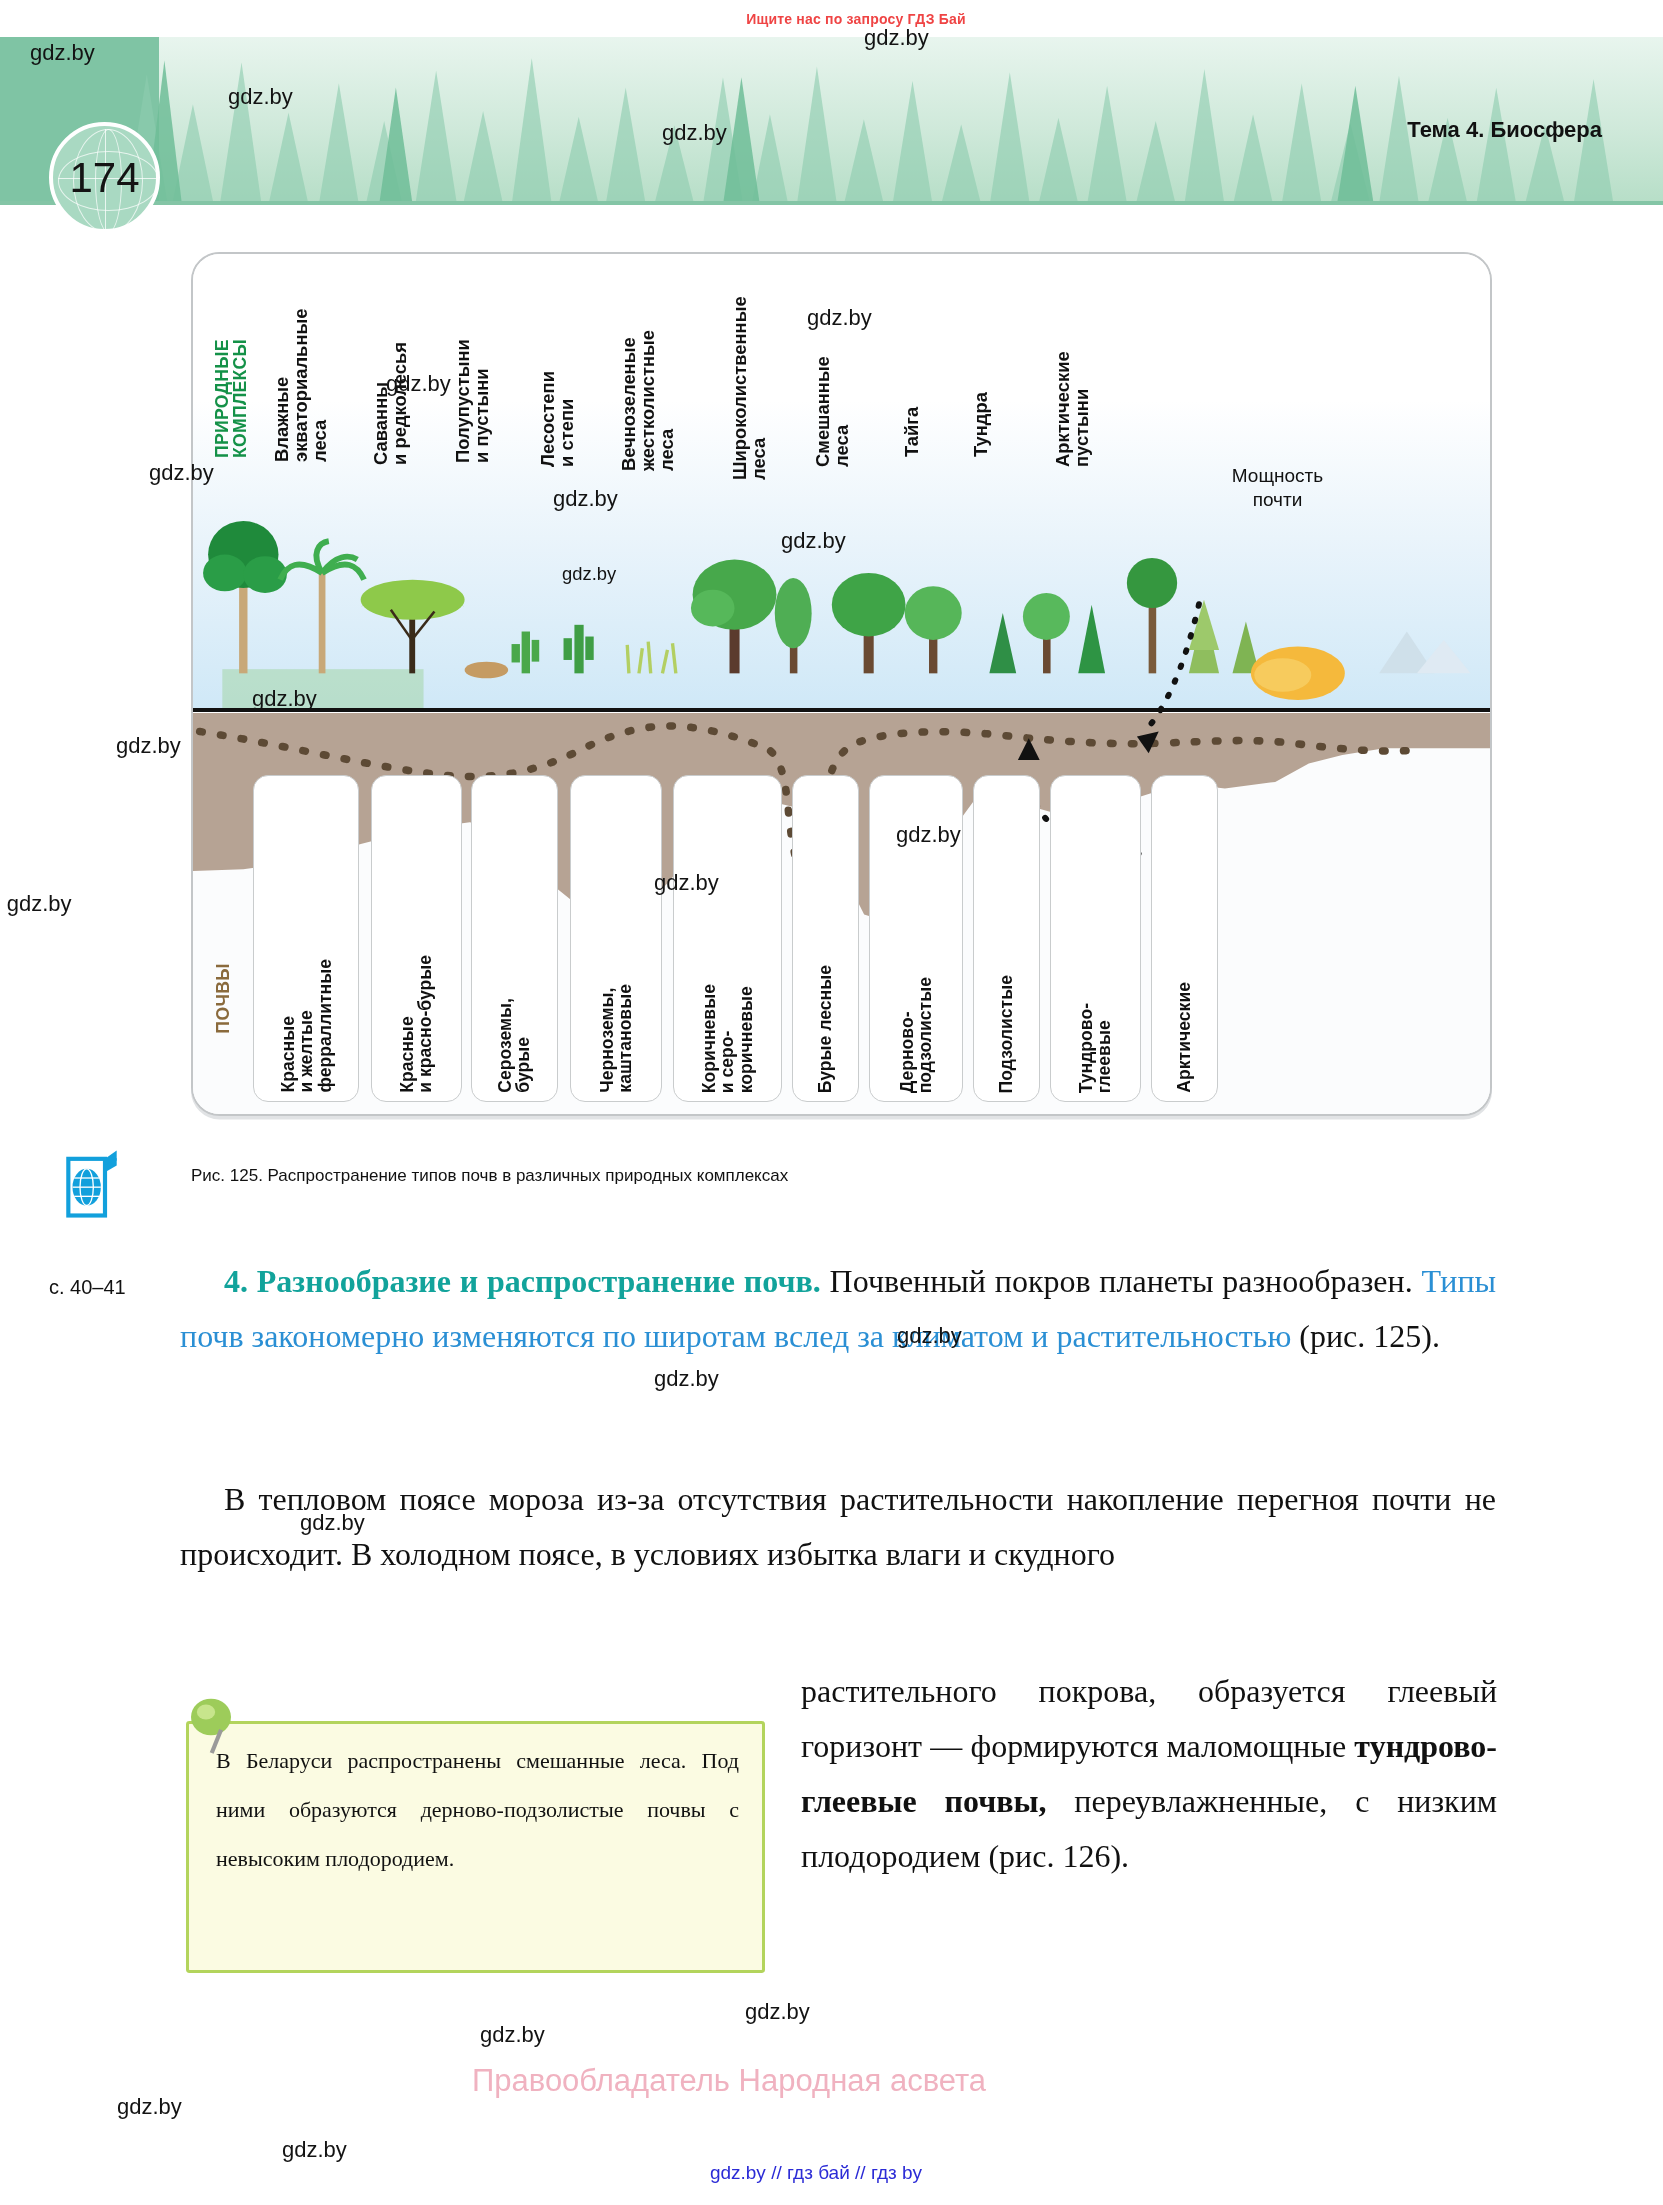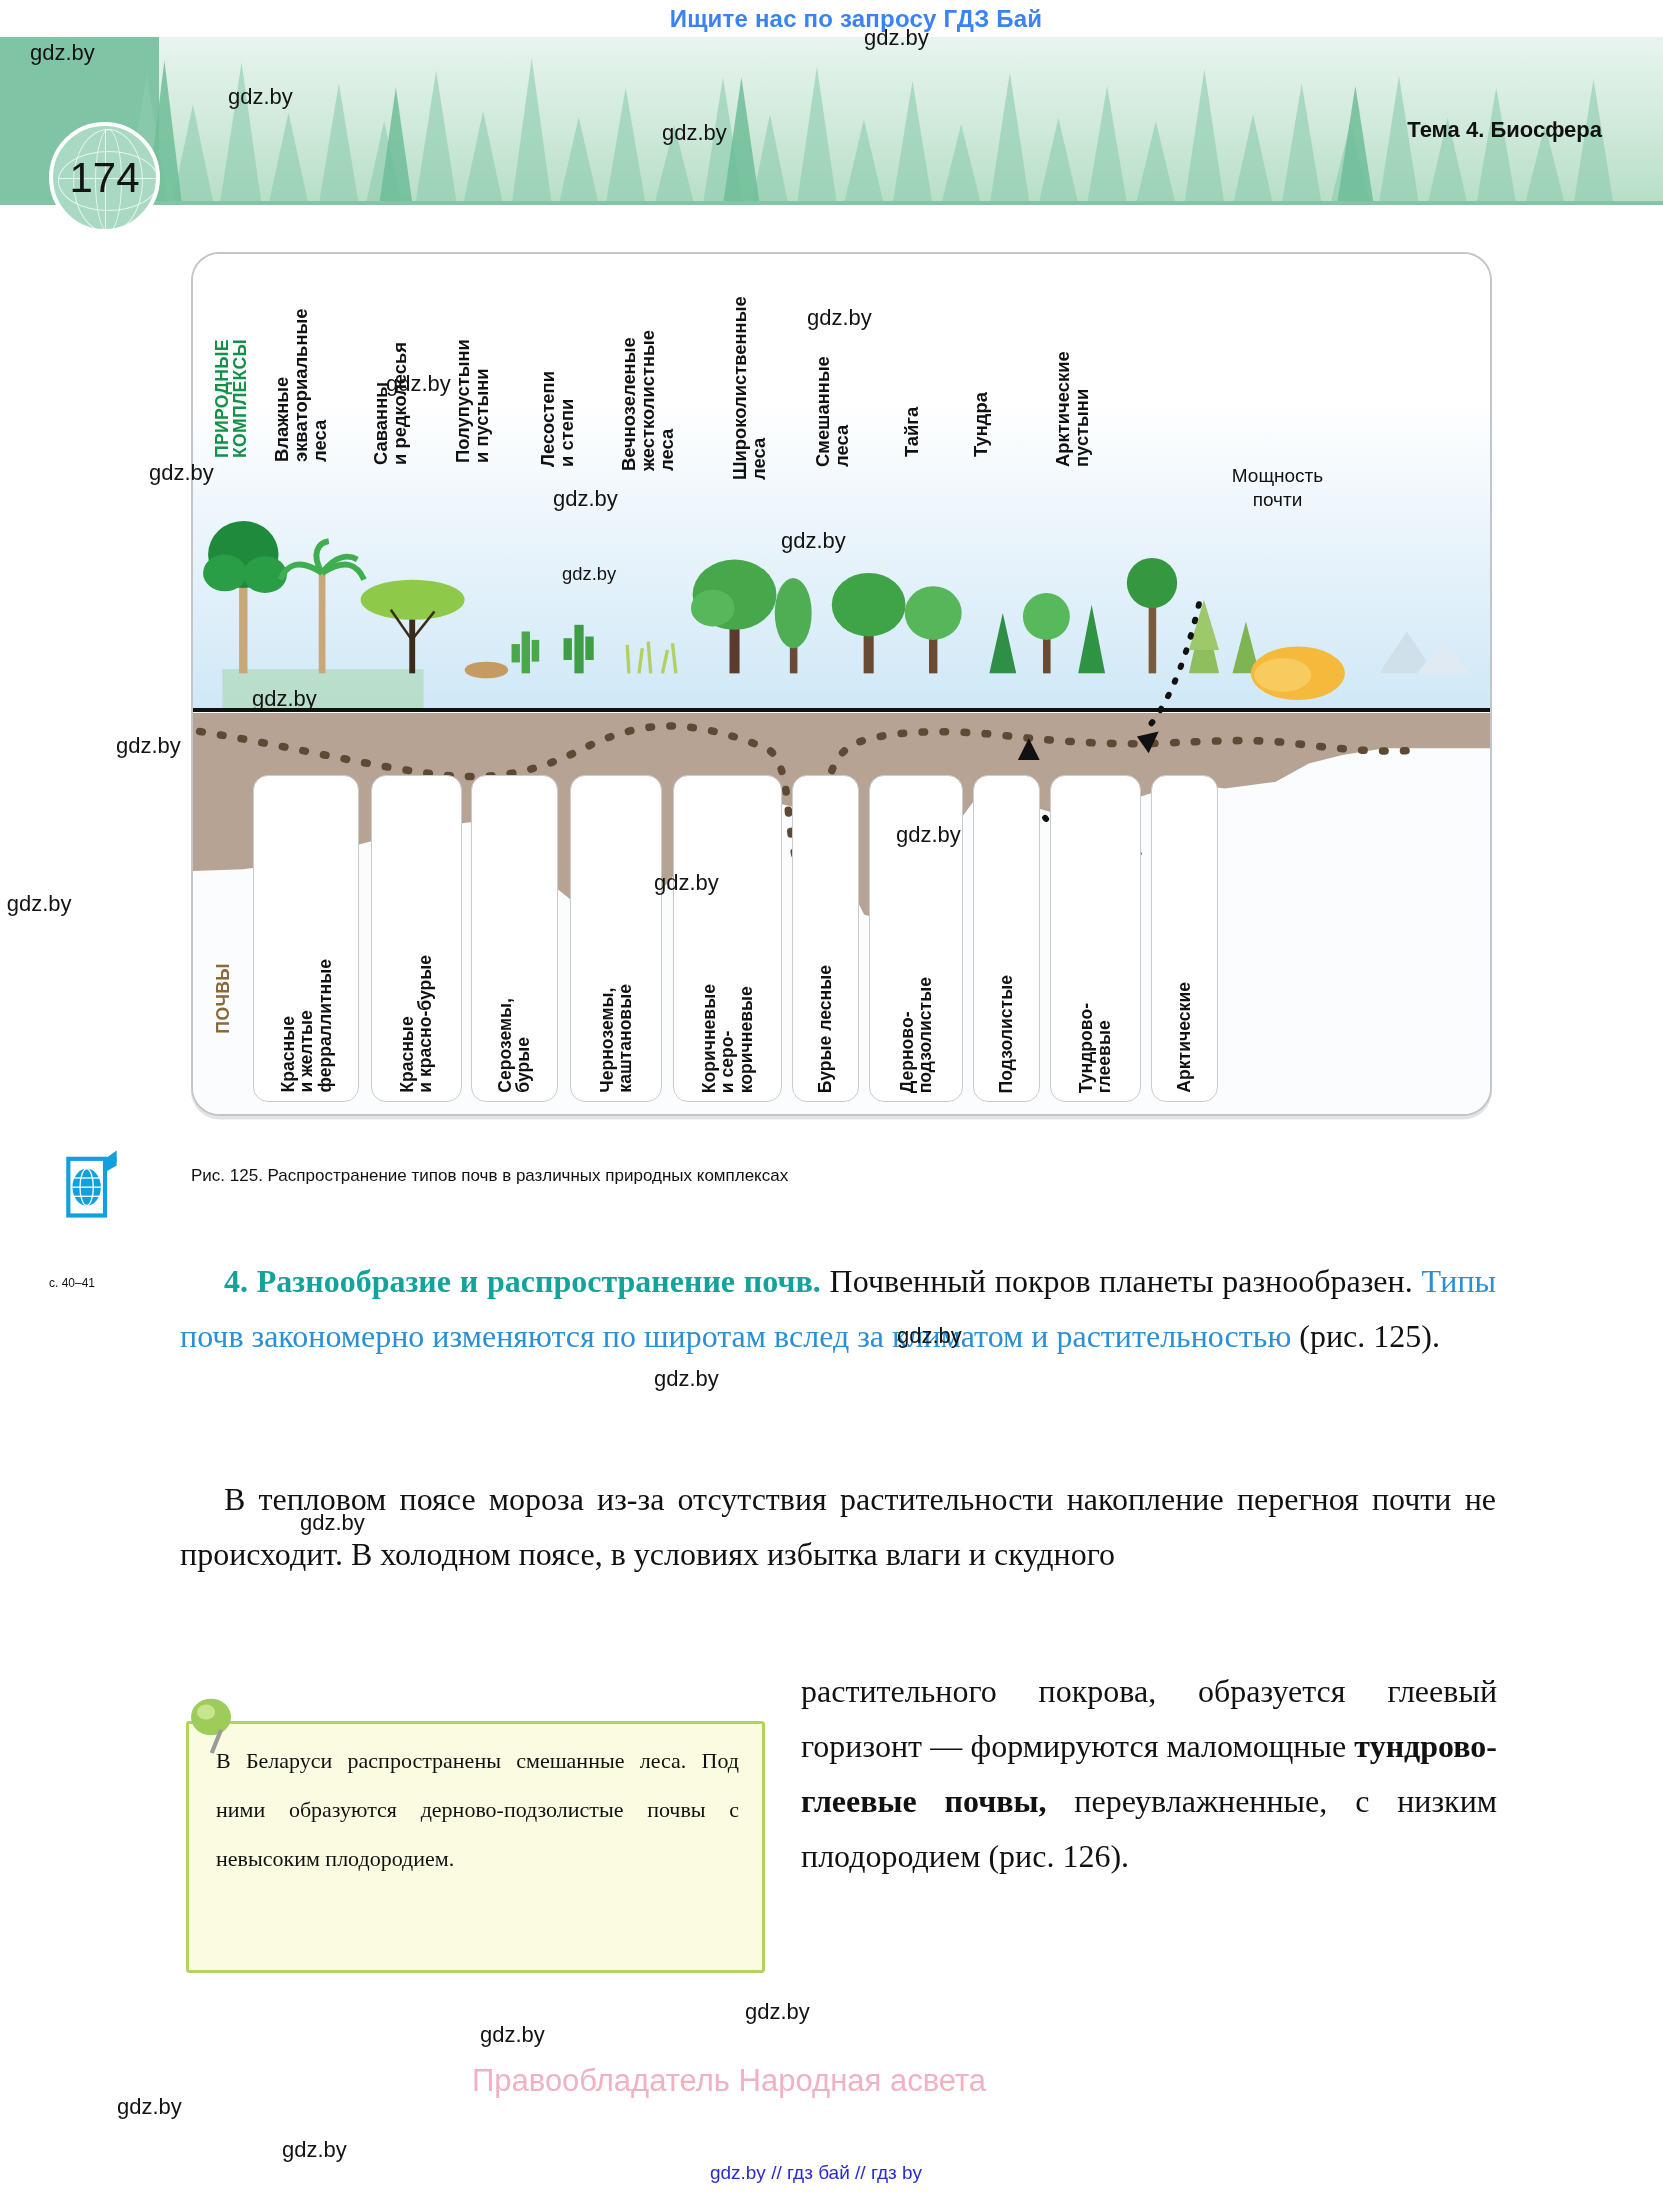--- a/index.html
+++ b/index.html
@@ -10,22 +10,22 @@
     position: relative;
     overflow: hidden;
   }
 
   
   .promo-bar {
     position: absolute; top: 0; left: 0; width: 1664px; height: 37px;
     display: flex; align-items: center; justify-content: center;
   }
   .promo-text {
-    color: #3b82f6; font-family: "Liberation Sans", sans-serif;
-    font-size: 24px; font-weight: 700; letter-spacing: 0.2px; padding-left: 48px;
+    color: #ef4444; font-family: "Liberation Sans", sans-serif;
+    font-size: 14px; font-weight: 700; letter-spacing: 0.2px; padding-left: 48px;
   }
 
   
   .header-band {
     position: absolute; top: 37px; left: 0; width: 1664px; height: 168px;
     background: linear-gradient(180deg,#e8f5ee 0%, #cfe9da 55%, #b6dec7 100%);
     overflow: hidden;
   }
   .header-left-block {
     position: absolute; left: 0; top: 0; width: 159px; height: 168px;
@@ -133,21 +133,21 @@
     width: 55px; height: 72px;
   }
   .caption {
     position: absolute; left: 191px; top: 1166px;
     font-family: "Liberation Sans", sans-serif;
     font-size: 17px; color: #111; white-space: nowrap;
   }
   .page-ref {
     position: absolute; left: 49px; top: 1276px;
     font-family: "Liberation Sans", sans-serif;
-    font-size: 12px; color: #111;
+    font-size: 20px; color: #111;
   }
 
   
   .body-col {
     position: absolute; left: 180px; top: 1254px;
     width: 1316px;
     font-family: "Liberation Serif", serif;
     font-size: 32px; line-height: 55px; color: #111;
     text-align: justify;
   }

